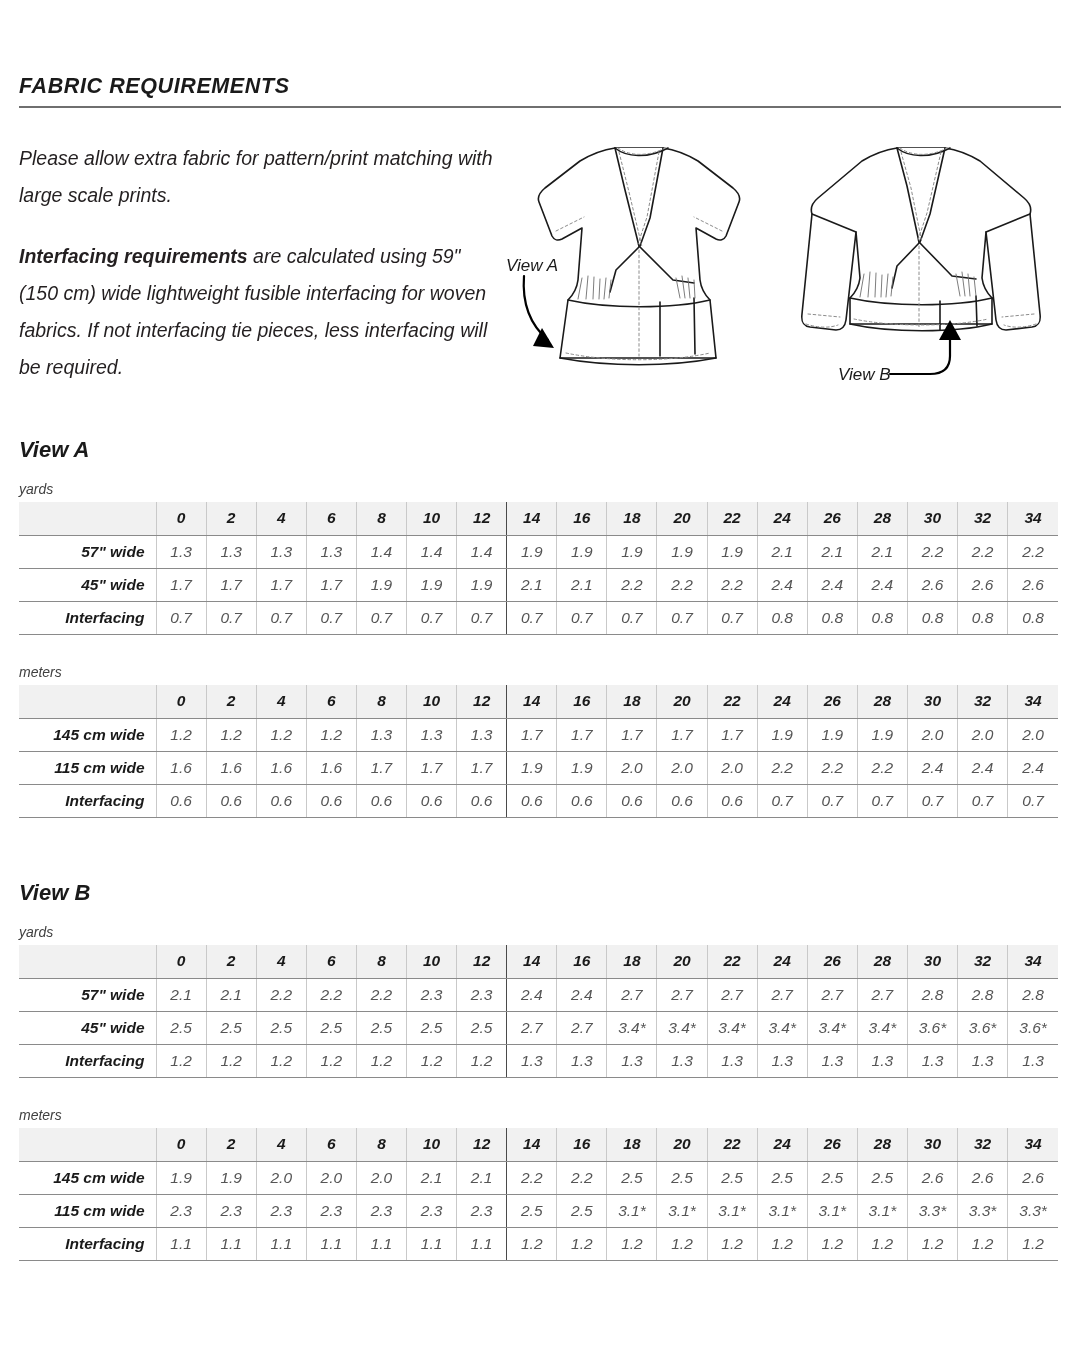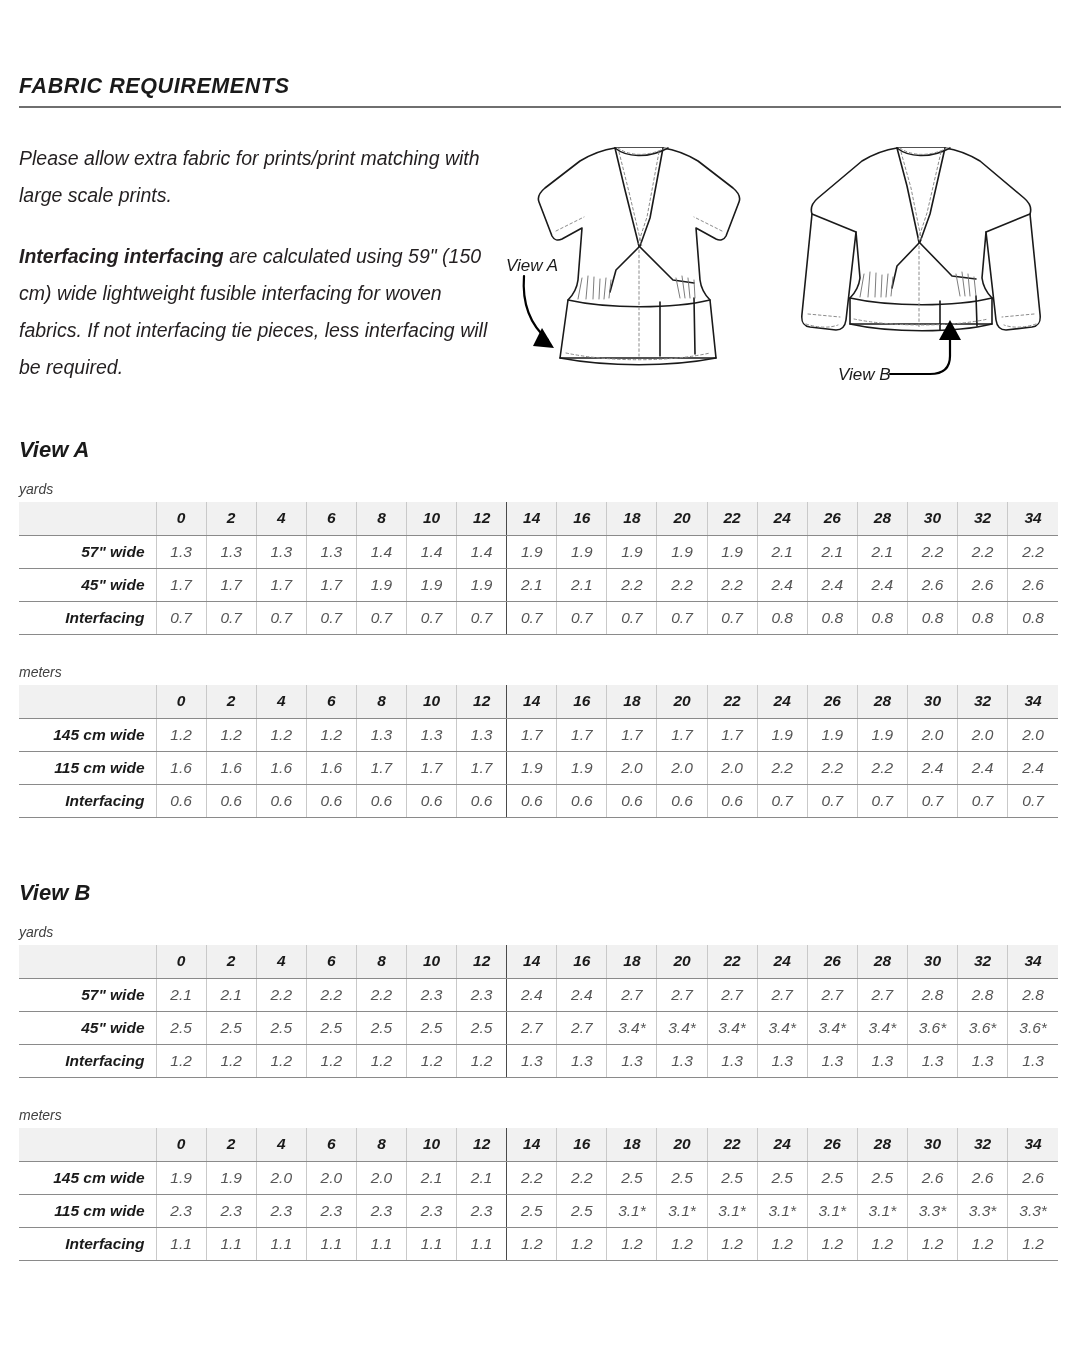--- a/index.html
+++ b/index.html
@@ -136,22 +136,22 @@
 </style>
 </head>
 <body>
 
 <div class="page">
 
   <div class="doc-title">FABRIC REQUIREMENTS</div>
   <div class="title-rule"></div>
 
   <div class="intro">
-    <p>Please allow extra fabric for prints/print matching with large scale prints.</p>
-    <p><strong>Interfacing interfacing</strong><span> are calculated using 59" (150 cm) wide lightweight fusible interfacing for woven fabrics. If not interfacing tie pieces, less interfacing will be required.</span></p>
+    <p>Please allow extra fabric for pattern/print matching with large scale prints.</p>
+    <p><strong>Interfacing requirements</strong><span> are calculated using 59" (150 cm) wide lightweight fusible interfacing for woven fabrics. If not interfacing tie pieces, less interfacing will be required.</span></p>
   </div>
 
   <div class="illus">
     <svg width="570" height="280" viewBox="0 0 570 280" xmlns="http://www.w3.org/2000/svg">
       <g fill="none" stroke="#1a1a1a" stroke-width="1.6" stroke-linejoin="round" stroke-linecap="round">
 
         <g>
 
           <path d="M117 20 L170 20 L160 100 L127 62 Z" fill="#b5b5b5" stroke="none"></path>
 

